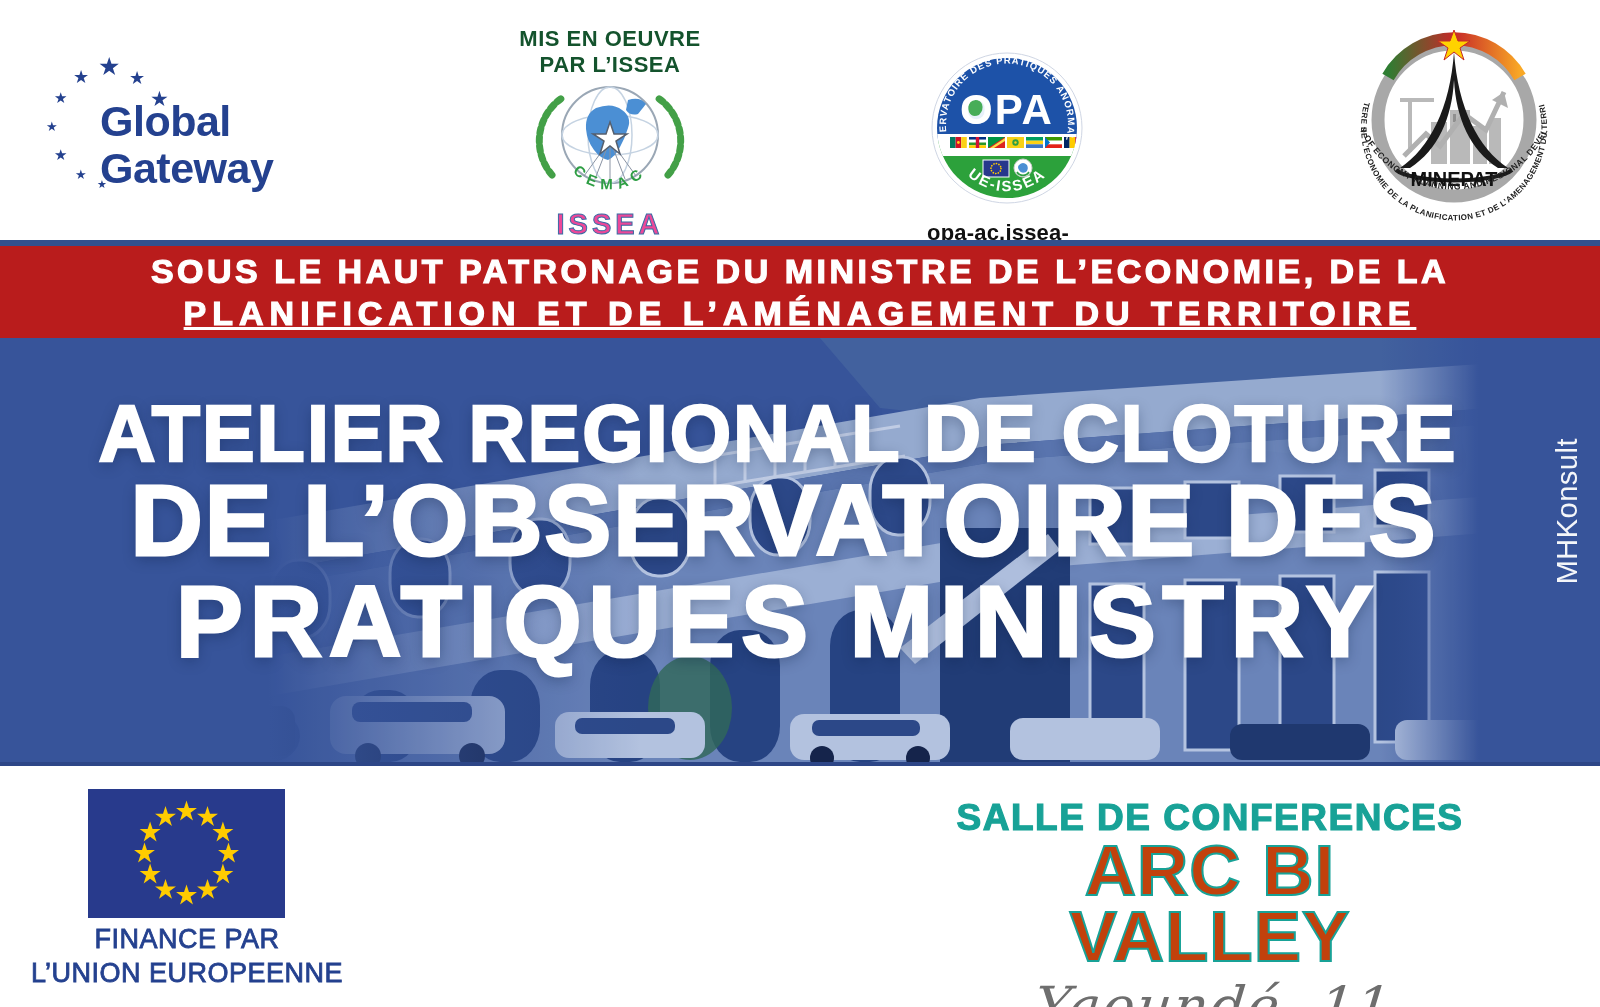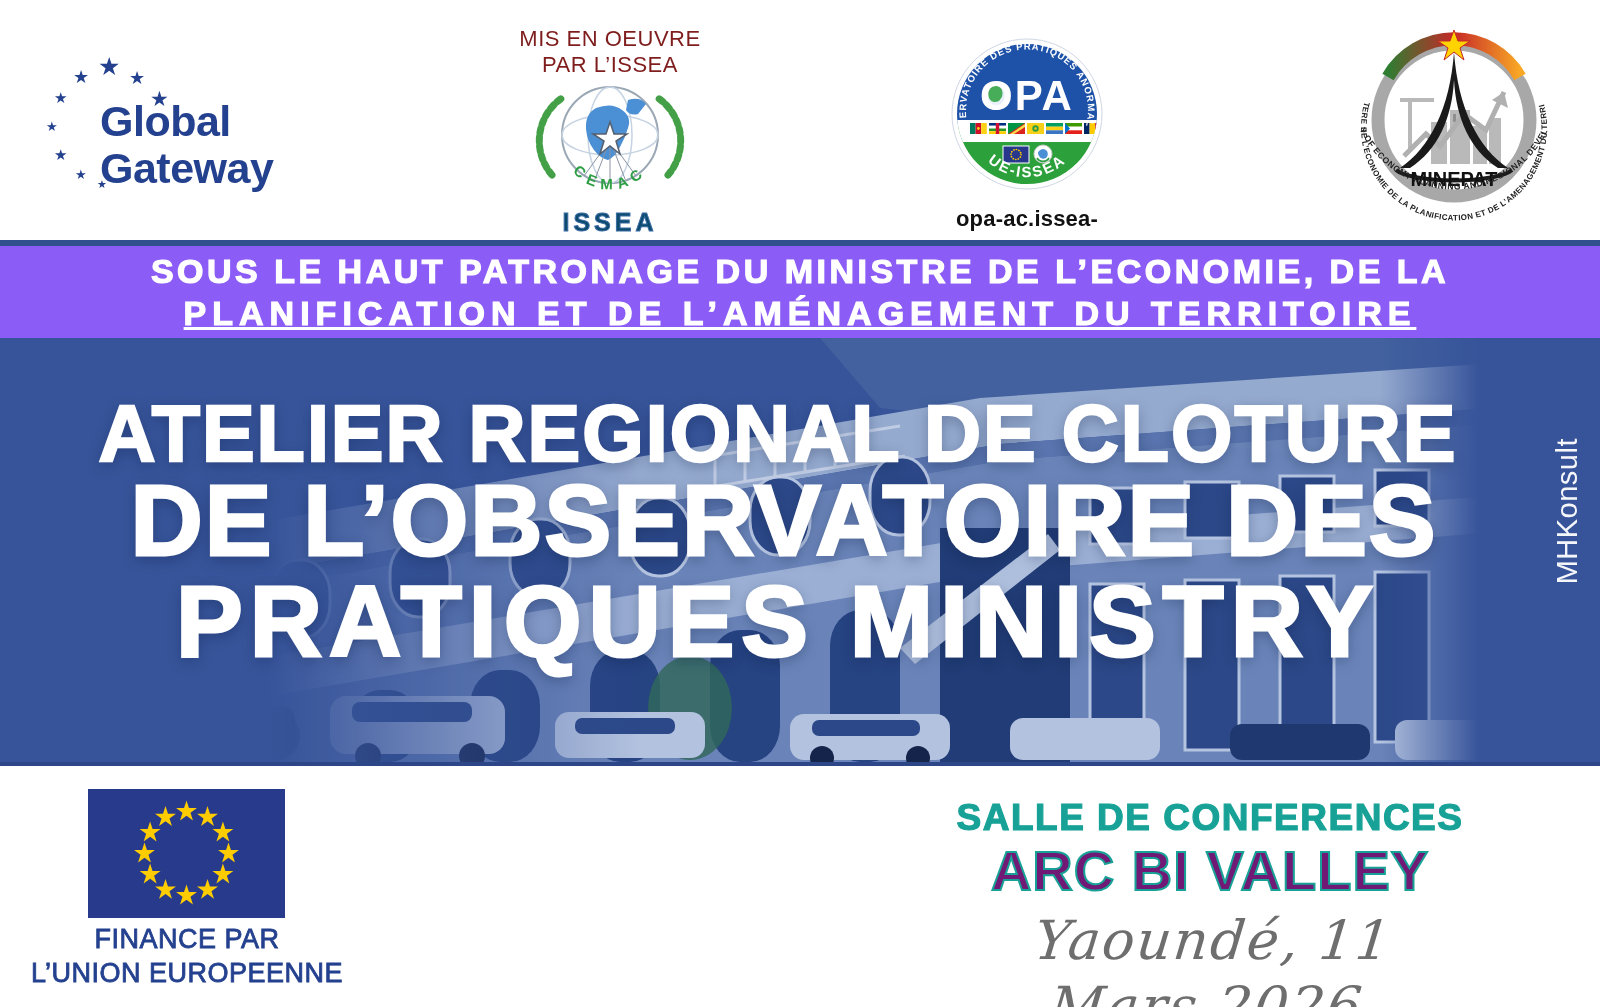--- a/index.html
+++ b/index.html
@@ -12,31 +12,31 @@
   .band-top{position:absolute;left:0;top:0;width:1600px;height:240px;background:#ffffff;}
 
   
   .gg-logo{position:absolute;left:44px;top:48px;width:270px;height:165px;}
   .gg-star{position:absolute;color:#24418F;line-height:1;}
   .gg-text{position:absolute;left:56px;top:50px;color:#24418F;font-weight:bold;
            font-size:43px;line-height:47px;letter-spacing:-0.5px;}
 
   
   .issea-block{position:absolute;left:500px;top:26px;width:220px;text-align:center;}
-  .issea-caption{color:#7f1d1d;font-weight:normal;font-size:22px;line-height:26px;letter-spacing:0.5px;}
-  .issea-name{color:#0c4a6e;font-weight:bold;font-size:25px;letter-spacing:4px;margin-top:-2px;
+  .issea-caption{color:#14532d;font-weight:bold;font-size:22px;line-height:26px;letter-spacing:0.5px;}
+  .issea-name{color:#ec4899;font-weight:bold;font-size:29px;letter-spacing:4px;margin-top:-2px;
               -webkit-text-stroke:1px #3A6BA4;}
 
   
-  .opa-block{position:absolute;left:927px;top:34px;width:200px;text-align:center;}
+  .opa-block{position:absolute;left:927px;top:48px;width:200px;text-align:left;}
   .opa-site{color:#111111;font-weight:bold;font-size:22px;margin-top:8px;letter-spacing:0.2px;}
 
   
   .divider{position:absolute;left:0;top:240px;width:1600px;height:6px;background:#33508E;}
-  .band-green{position:absolute;left:0;top:246px;width:1600px;height:92px;background:#8b5cf6;
+  .band-green{position:absolute;left:0;top:246px;width:1600px;height:92px;background:#b91c1c;
               display:flex;flex-direction:column;justify-content:center;align-items:center;}
   .green-l1,.green-l2{color:#ffffff;font-weight:bold;font-size:34px;line-height:42px;
               -webkit-text-stroke:1.2px #ffffff;}
   .green-l1{letter-spacing:3.5px;}
   .green-l2{letter-spacing:6px;text-decoration:underline;}
 
   
   .hero{position:absolute;left:0;top:338px;width:1600px;height:424px;background:#4d7c0f;overflow:hidden;}
   .hero svg.scene{position:absolute;left:0;top:0;}
   .hero-title{position:absolute;left:0;width:1556px;text-align:center;color:#ffffff;font-weight:bold;
@@ -50,21 +50,21 @@
 
   
   .band-bottom{position:absolute;left:0;top:766px;width:1600px;height:241px;background:#ffffff;}
   .eu-flag{position:absolute;left:88px;top:23px;}
   .eu-caption{position:absolute;left:22px;top:156px;width:330px;text-align:center;color:#24418F;
               font-weight:normal;font-size:27px;line-height:34px;letter-spacing:0.5px;
               -webkit-text-stroke:0.8px #24418F;}
   .venue{position:absolute;left:950px;top:32px;width:520px;text-align:center;}
   .venue-salle{color:#18A297;font-weight:bold;font-size:37px;letter-spacing:1.5px;line-height:40px;
                -webkit-text-stroke:1.2px #18A297;}
-  .venue-arc{color:#701a75;font-weight:bold;font-size:56px;letter-spacing:1px;line-height:66px;
+  .venue-arc{color:#c2410c;font-weight:bold;font-size:71px;letter-spacing:1px;line-height:66px;
              -webkit-text-stroke:2px #18A297;}
   .venue-date{color:#6E6E6E;font-family:"DejaVu Serif",serif;font-style:italic;font-size:54px;
               line-height:66px;letter-spacing:2px;transform:skewX(-6deg);margin-top:4px;}
 </style>
 </head>
 <body>
 
 <div id="page">
 
   <div class="band-top">

